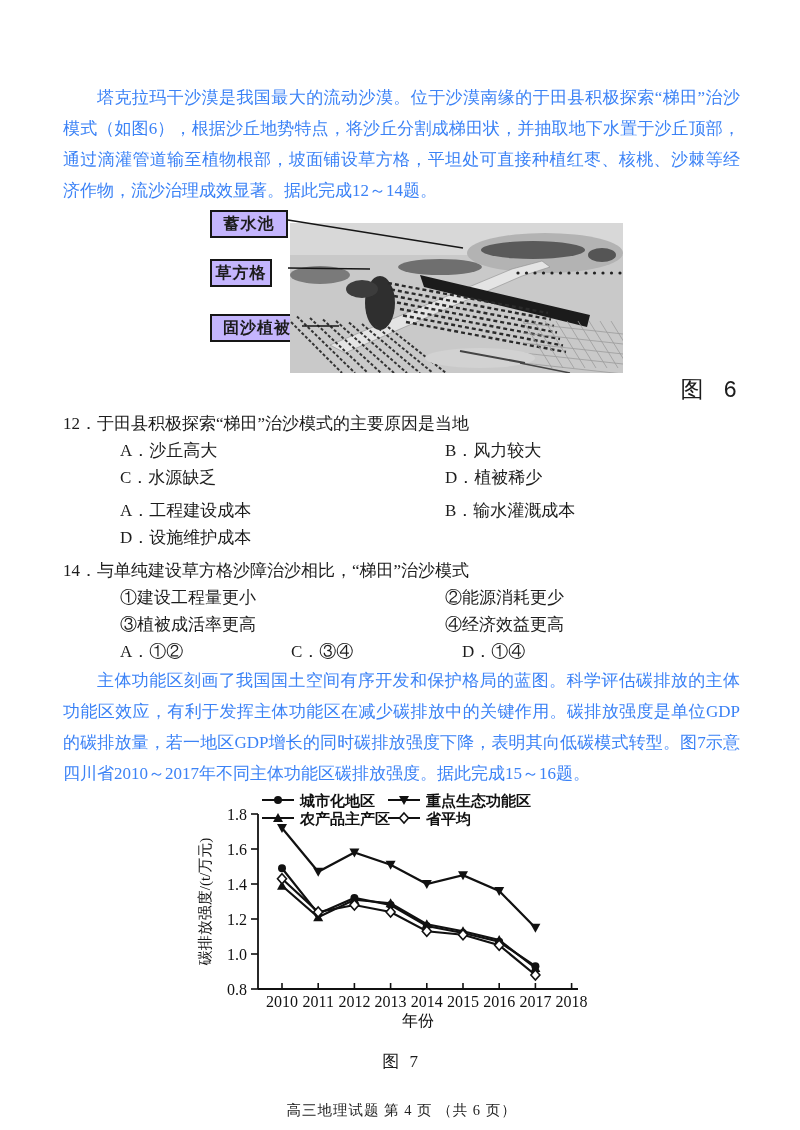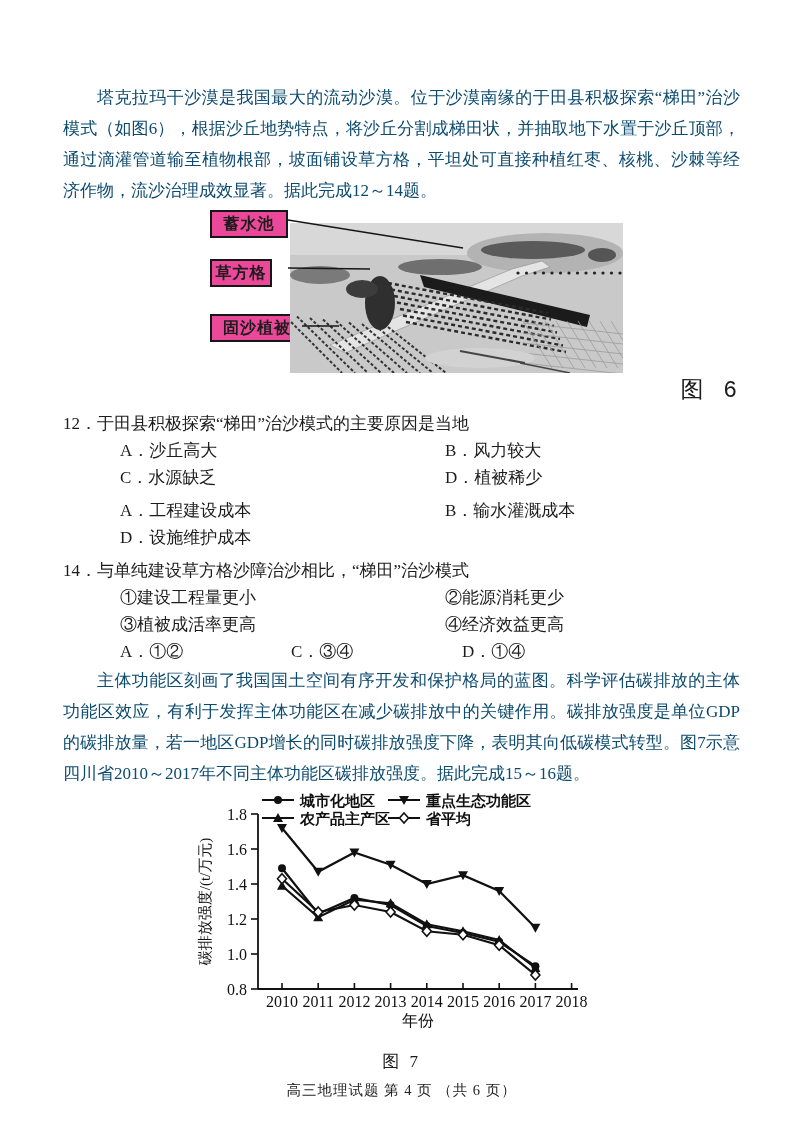--- a/index.html
+++ b/index.html
@@ -6,27 +6,27 @@
   html,body { background:#ffffff; }
   body {
     width:800px; height:1130px; margin:0 auto; position:relative;
     font-family:"Liberation Serif","DejaVu Serif",serif;
     color:#1c1c1c; overflow:hidden;
   }
   .content { padding:82px 60px 0 63px; }
 
   .para {
     font-size:17px; line-height:31px; text-align:justify;
-    text-indent:2em; color:#0c4a6e;
+    text-indent:2em; color:#3b82f6;
   }
 
   
   .figure6 { position:relative; height:194px; margin-top:4px; }
   .f6-box {
-    position:absolute; border:2px solid #161616; background:#ec4899;
+    position:absolute; border:2px solid #161616; background:#c4b5fd;
     font-size:16px; font-weight:bold; letter-spacing:1px;
     text-align:center; padding:1px 0; line-height:22px;
   }
   .f6-box.b1 { left:147px; top:0;    width:78px; }
   .f6-box.b2 { left:147px; top:49px; width:62px; }
   .f6-box.b3 { left:147px; top:104px;width:94px; }
   .f6-photo  { position:absolute; left:227px; top:13px; }
   .f6-lines  { position:absolute; left:0; top:0; pointer-events:none; }
   .f6-caption{
     position:absolute; left:0; right:0; top:164px; text-align:right;
@@ -39,21 +39,21 @@
   .q-num  { letter-spacing:0; }
   .opt-row{ display:flex; padding-left:57px; line-height:27px; }
   .opt-row .c1 { width:325px; }
   .ans-row{ display:flex; padding-left:57px; line-height:27px;gap:6px; }
   .ans-row span { width:165px; }
 
   
   .figure7 { margin-left:133px; width:450px; margin-top:1px; }
   .f7-caption { width:677px; text-align:center; font-size:17px; letter-spacing:3px; margin-top:14px; margin-left:-133px; }
 
-  .footer { text-align:center; font-size:14.5px; margin-top:8px; letter-spacing:1px; color:#222; }
+  .footer { text-align:center; font-size:14.5px; margin-top:28px; letter-spacing:1px; color:#222; }
 </style>
 </head>
 <body>
 
 <div class="content">
 
   <p class="para">塔克拉玛干沙漠是我国最大的流动沙漠。位于沙漠南缘的于田县积极探索“梯田”治沙模式（如图6），根据沙丘地势特点，将沙丘分割成梯田状，并抽取地下水置于沙丘顶部，通过滴灌管道输至植物根部，坡面铺设草方格，平坦处可直接种植红枣、核桃、沙棘等经济作物，流沙治理成效显著。据此完成12～14题。</p>
 
   <div class="figure6">
     <div class="f6-box b1">蓄水池</div>

